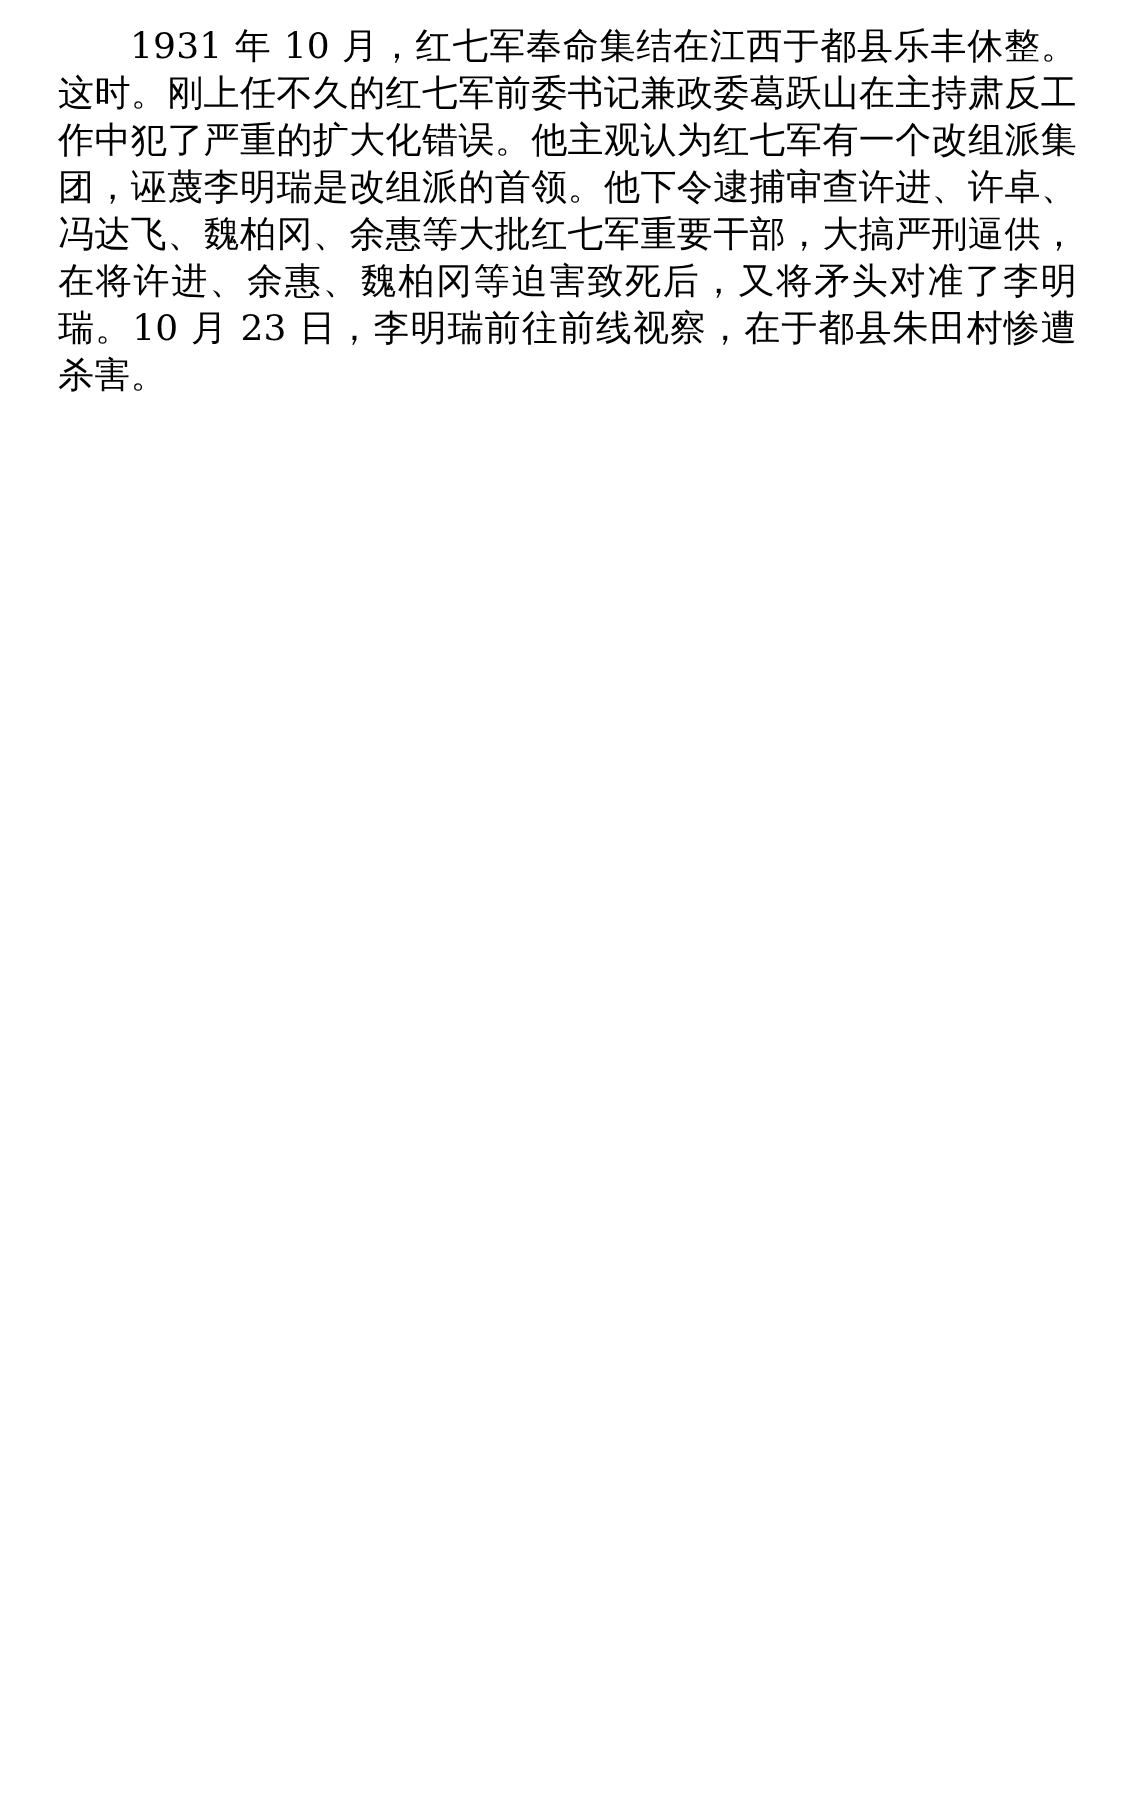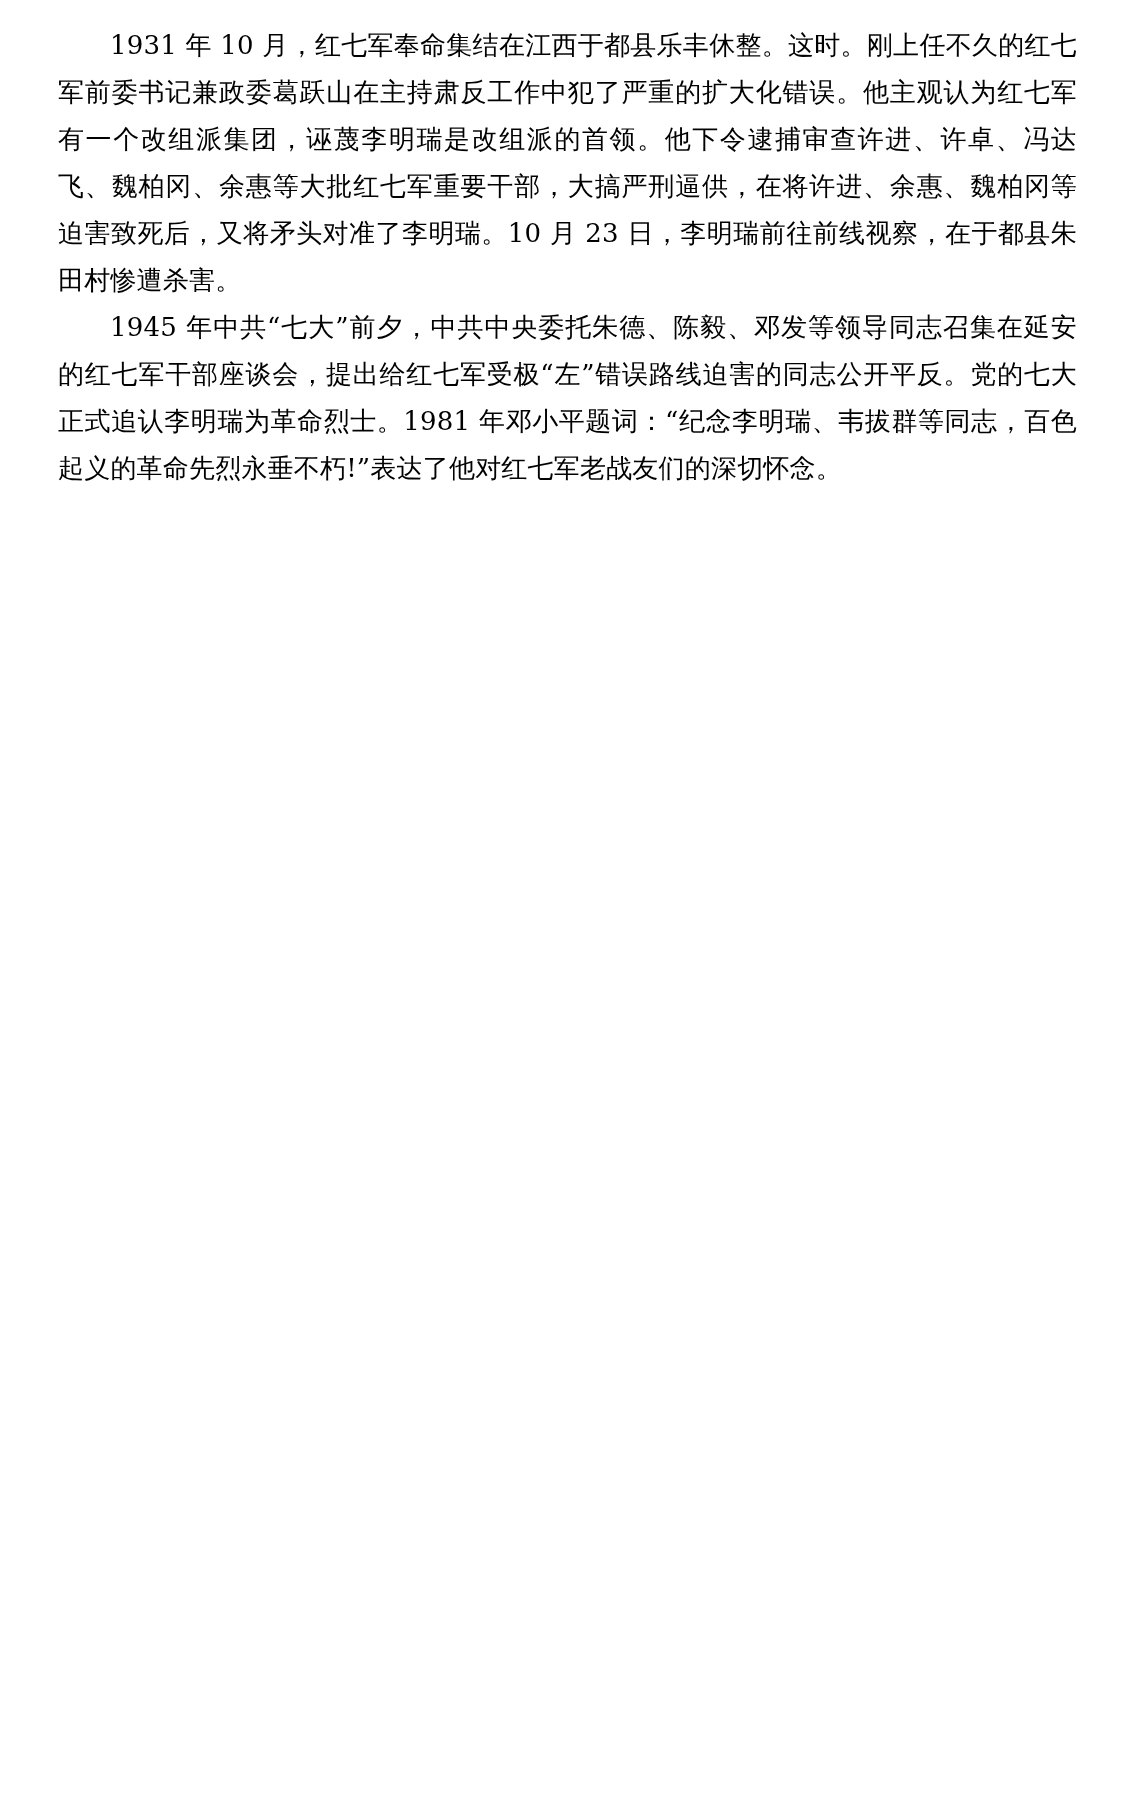--- a/index.html
+++ b/index.html
@@ -16,32 +16,31 @@
   }
   .page {
     position: relative;
     width: 1137px;
     height: 1817px;
     box-sizing: border-box;
     padding: 22px 60px 0 58px;
     overflow: hidden;
   }
   .body-text {
-    font-size: 26px;
+    font-size: 36px;
     line-height: 47px;
     text-align: justify;
     text-justify: inter-ideograph;
     letter-spacing: 0.2px;
   }
   .body-text p {
     margin: 0;
     text-indent: 2em;
   }
 </style>
 </head>
 <body>
 
 <div class="page">
   <div class="body-text">
     <p>1931 年 10 月，红七军奉命集结在江西于都县乐丰休整。这时。刚上任不久的红七军前委书记兼政委葛跃山在主持肃反工作中犯了严重的扩大化错误。他主观认为红七军有一个改组派集团，诬蔑李明瑞是改组派的首领。他下令逮捕审查许进、许卓、冯达飞、魏柏冈、余惠等大批红七军重要干部，大搞严刑逼供，在将许进、余惠、魏柏冈等迫害致死后，又将矛头对准了李明瑞。10 月 23 日，李明瑞前往前线视察，在于都县朱田村惨遭杀害。</p>
-    <p>1945 年中共“七大”前夕，中共中央委托朱德、陈毅、邓发等领导同志召集在延安的红七军干部座谈会，提出给红七军受极“左”错误路线迫害的同志公开平反。党的七大正式追认李明瑞为革命烈士。1981 年邓小平题词：“纪念李明瑞、韦拔群等同志，百色起义的革命先烈永垂不朽!”表达了他对红七军老战友们的深切怀念。</p>
   </div>
 </div>
 
 </body></html>

